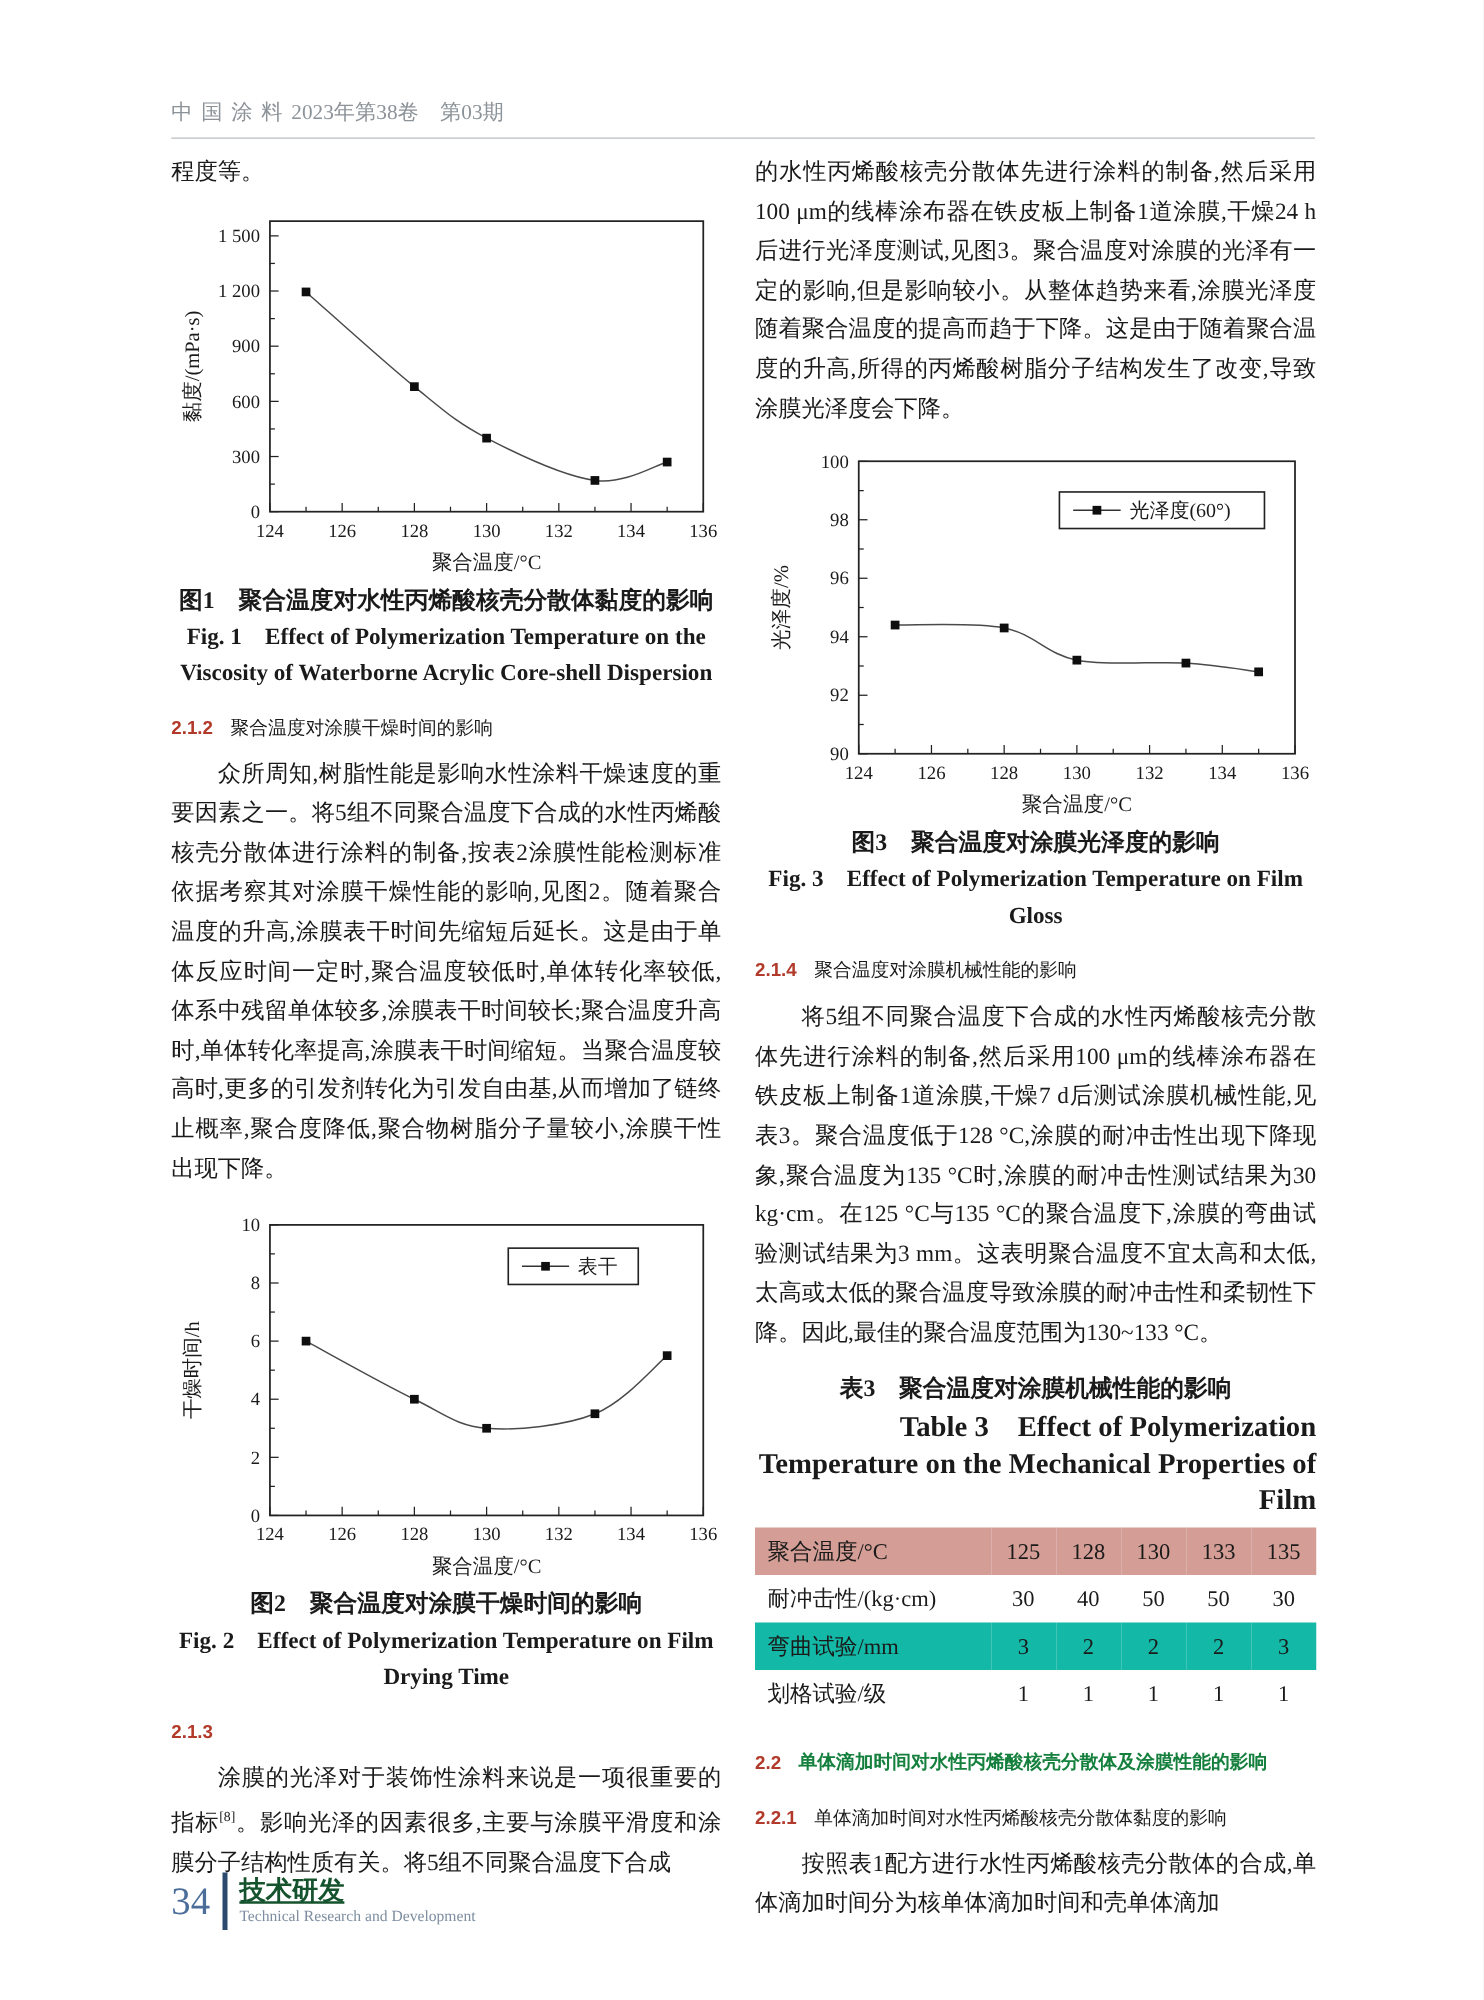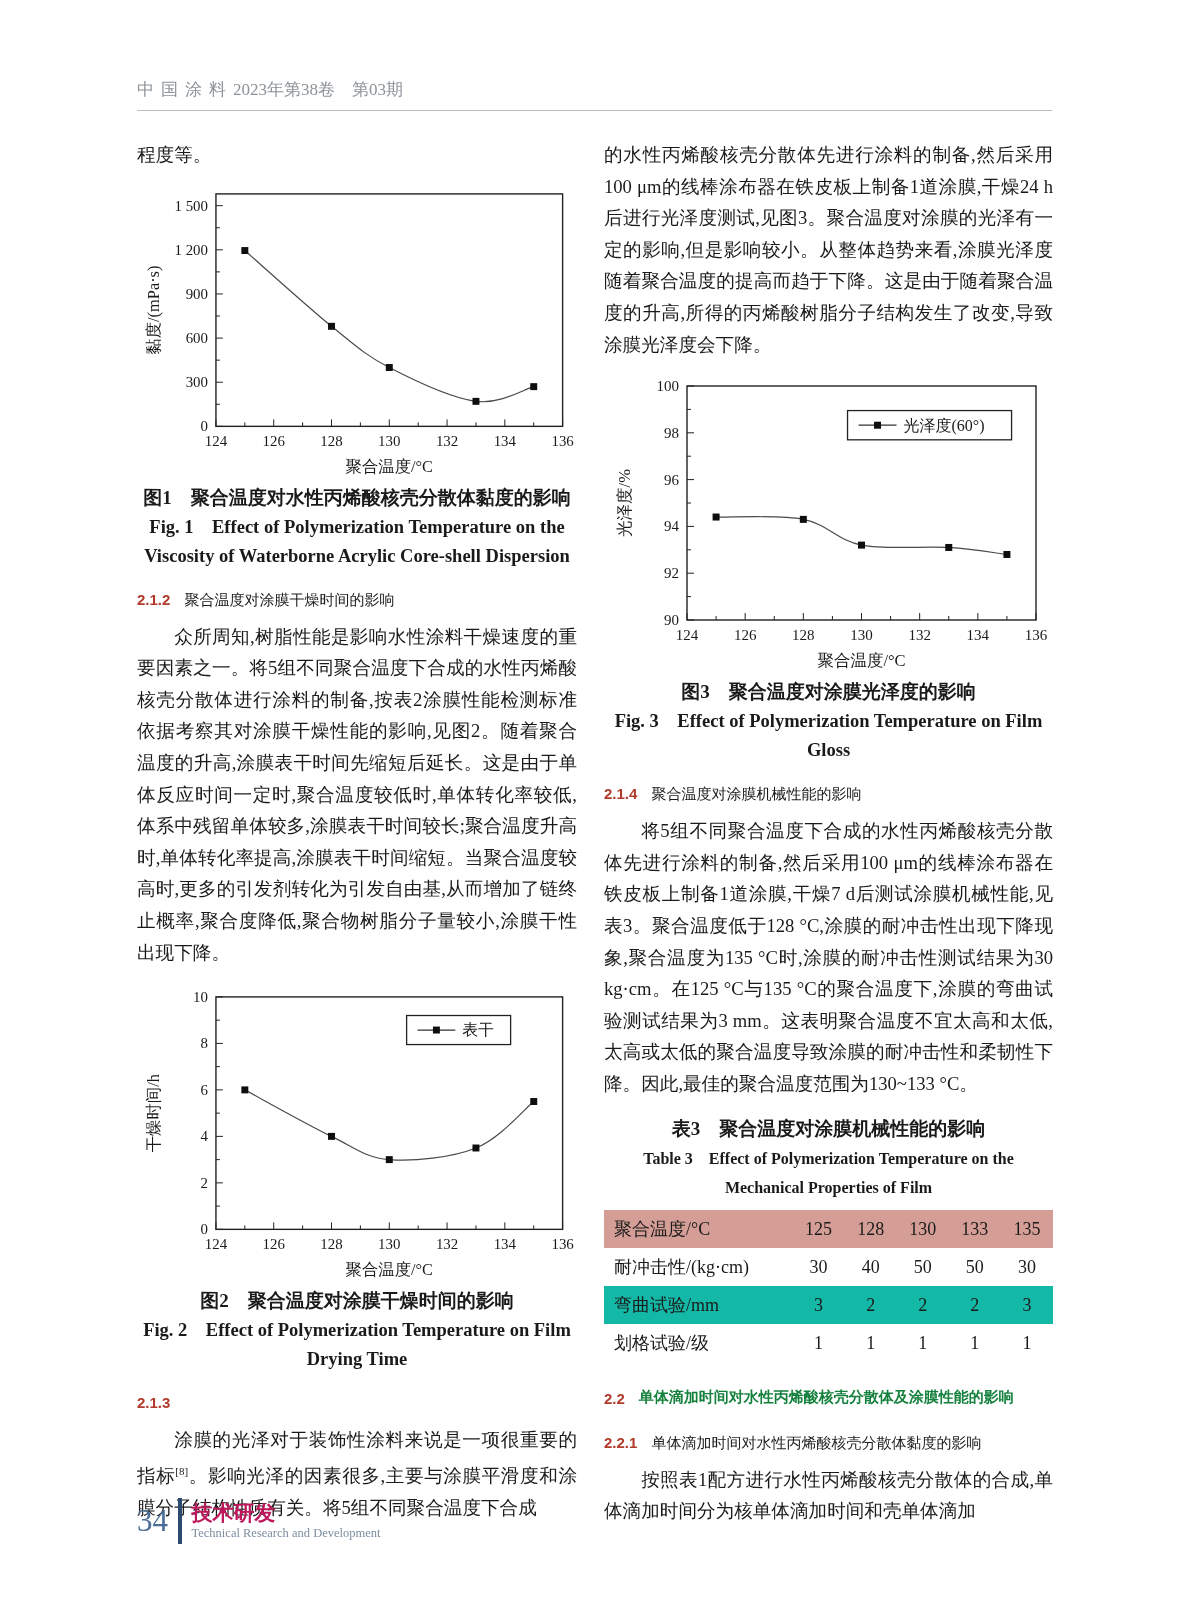--- a/index.html
+++ b/index.html
@@ -3,50 +3,50 @@
 <meta charset="utf-8">
 <style>
   html,body{margin:0;padding:0;background:#e8e8e8;}
   .page{position:relative;width:1187px;height:1600px;background:#fff;margin:0 auto;overflow:hidden;
         font-family:"Liberation Serif","DejaVu Serif",serif;color:#1a1a1a;}
   
   .hdr{position:absolute;left:137px;right:135px;top:78px;display:flex;
        align-items:flex-end;border-bottom:1.5px solid #b9bec2;padding-bottom:9px;color:#8b9298;font-size:17px;}
   .hdr .jname{letter-spacing:7px;}
   
-  .cols{position:absolute;left:137px;top:122px;width:916px;display:flex;gap:27px;margin-top:17px;}
+  .cols{position:absolute;left:137px;top:122px;width:916px;display:flex;gap:27px;}
   .col{width:440px;}
   .col.rgt{width:449px;}
   p.body{font-size:18.6px;line-height:31.6px;text-align:justify;margin:0;text-indent:2em;}
   p.body.noindent{text-indent:0;}
   sup{font-size:11px;}
   h3.sec{display:flex;gap:14px;font-size:15px;font-weight:normal;margin:14px 0 6px 0;line-height:30px;align-items:center;}
   h3.sec .num{font-family:"Liberation Sans","DejaVu Sans",sans-serif;color:#b23a2a;font-weight:600;white-space:nowrap;}
   h3.sec .t{flex:1;}
   h3.sec.red{font-weight:bold;}
   h3.sec.red .t{color:#15803d;font-family:Liberation Mono, monospace;}
   figure{margin:10px 0 4px 0;text-align:center;}
   figure svg{display:block;margin:0 auto;}
   .cap-cn{font-size:19px;font-weight:bold;text-align:center;margin-top:4px;line-height:30px;}
   .cap-en{font-size:18.5px;font-weight:bold;text-align:center;line-height:29px;margin-bottom:2px;}
   .tick{font:15px "Liberation Serif","DejaVu Serif",serif;fill:#1a1a1a;}
   .axis{font:16.5px "Liberation Serif","DejaVu Serif",serif;fill:#1a1a1a;}
   
   .tbl-title-cn{font-size:19px;font-weight:bold;text-align:center;margin-top:14px;line-height:30px;}
-  .tbl-title-en{font-size:16px;font-weight:bold;text-align:center;line-height:29px;margin-bottom:8px;}
+  .tbl-title-en{font-size:23px;font-weight:bold;text-align:right;line-height:29px;margin-bottom:8px;}
   table.t3{width:100%;border-collapse:collapse;font-size:18px;}
   table.t3 td{padding:7px 2px;text-align:center;line-height:24px;}
   table.t3 td:first-child{text-align:left;padding-left:10px;width:42%;}
   table.t3 tr:nth-child(1) td{background:#d49e96;}
   table.t3 tr:nth-child(3) td{background:#14b8a6;}
   
   .ftr{position:absolute;left:137px;bottom:56px;display:flex;align-items:center;}
   .ftr .pg{font-size:31px;color:#4a6d99;margin-right:10px;}
   .ftr .bar{width:3.5px;height:46px;background:#2c4a6e;margin-right:10px;}
-  .ftr .cn{font-size:21px;font-weight:bold;color:#be185d;font-family:"Liberation Sans","DejaVu Sans",sans-serif;line-height:24px;}
+  .ftr .cn{font-size:21px;font-weight:bold;color:#14532d;font-family:"Liberation Sans","DejaVu Sans",sans-serif;line-height:24px;text-decoration:underline;}
   .ftr .en{font-size:12.5px;color:#7d8ea0;line-height:16px;}
 </style>
 </head>
 <body>
 
 <div class="page">
 
   <div class="hdr">
     <span class="jname">中国涂料</span>
     <span>2023年第38卷　第03期</span>

